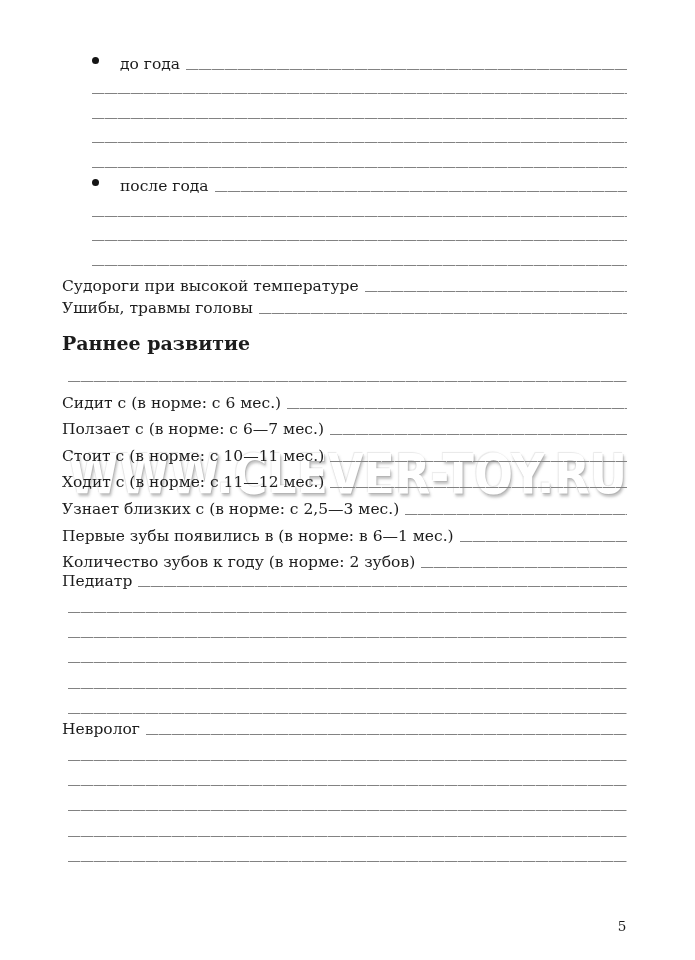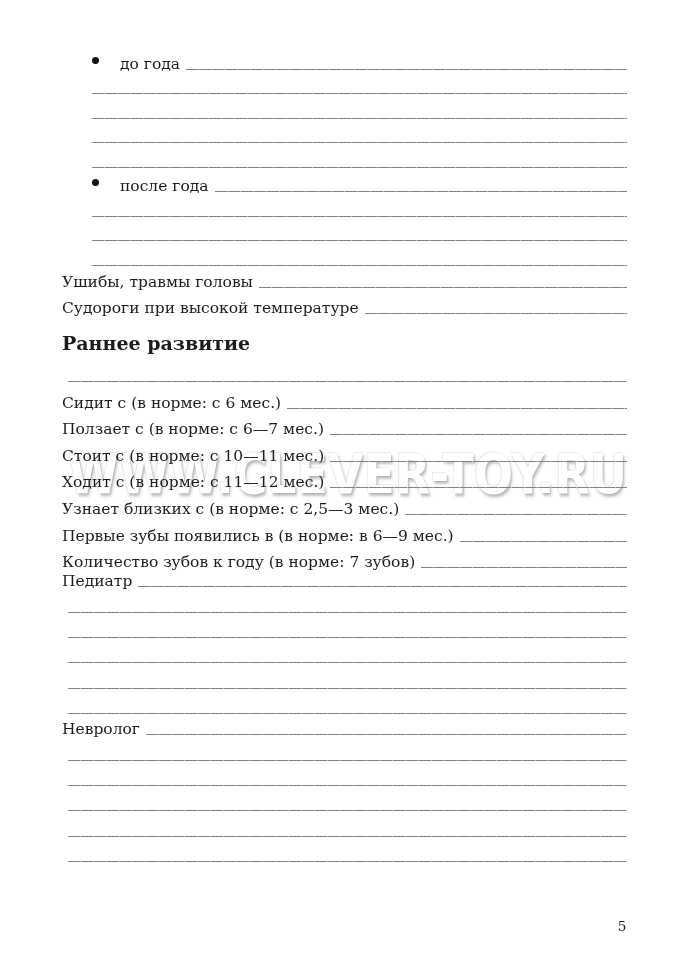--- a/index.html
+++ b/index.html
@@ -87,26 +87,26 @@
 
     <div class="row rh-a">
       <span class="bullet"></span>
       <span class="label">после года</span>
       <span class="wline"></span>
     </div>
     <div class="blank rh-a ind30"></div>
     <div class="blank rh-a ind30"></div>
     <div class="blank rh-a ind30"></div>
 
+    <div class="row h26">
+      <span class="label">Судороги при высокой температуре</span>
+      <span class="wline"></span>
+    </div>
     <div class="row h22">
       <span class="label">Ушибы, травмы головы</span>
-      <span class="wline"></span>
-    </div>
-    <div class="row h26">
-      <span class="label">Судороги при высокой температуре</span>
       <span class="wline"></span>
     </div>
 
     <div class="heading1">Раннее развитие</div>
 
     <div class="row rh-list">
       <span class="wline"></span>
     </div>
     <div class="row rh-list">
       <span class="label">Сидит с (в норме: с 6 мес.)</span>
@@ -122,25 +122,25 @@
     </div>
     <div class="row rh-list">
       <span class="label">Ходит с (в норме: с 11—12 мес.)</span>
       <span class="wline"></span>
     </div>
     <div class="row rh-list">
       <span class="label">Узнает близких с (в норме: с 2,5—3 мес.)</span>
       <span class="wline"></span>
     </div>
     <div class="row rh-list">
-      <span class="label">Первые зубы появились в (в норме: в 6—9 мес.)</span>
+      <span class="label">Первые зубы появились в (в норме: в 6—1 мес.)</span>
       <span class="wline"></span>
     </div>
     <div class="row rh-list">
-      <span class="label">Количество зубов к году (в норме: 7 зубов)</span>
+      <span class="label">Количество зубов к году (в норме: 2 зубов)</span>
       <span class="wline"></span>
     </div>
 
 
     <div class="row h19">
       <span class="label">Педиатр</span>
       <span class="wline"></span>
     </div>
     <div class="blank rh-b ind6"></div>
     <div class="blank rh-b ind6"></div>

